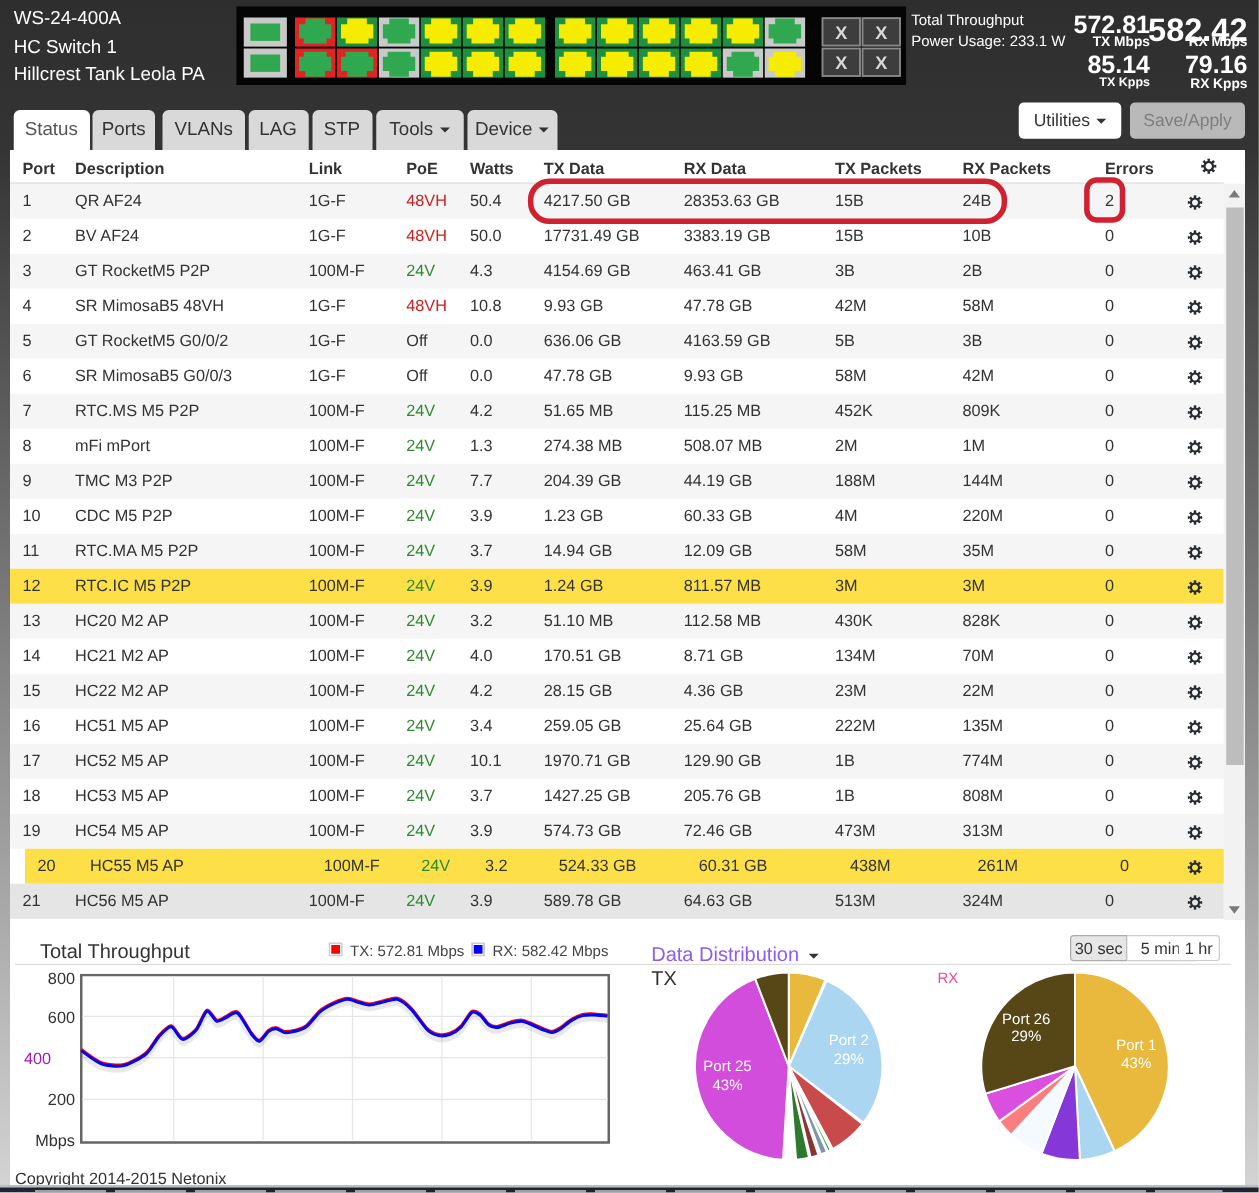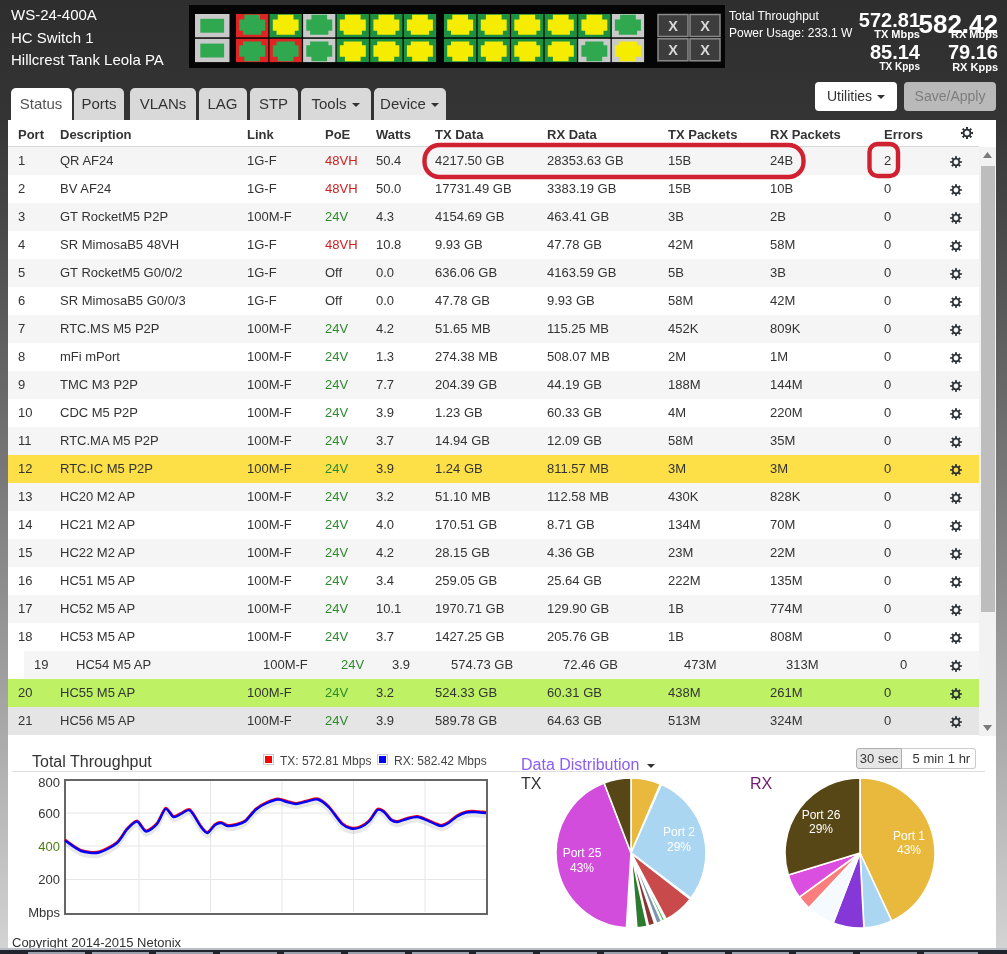--- a/index.html
+++ b/index.html
@@ -380,36 +380,36 @@
 <span style="left:368px">3.7</span>
 <span style="left:427px">1427.25 GB</span>
 <span style="left:539px">205.76 GB</span>
 <span style="left:660px">1B</span>
 <span style="left:762px">808M</span>
 <span style="left:876px">0</span>
 </div>
 <svg class="abs" style="left:947.5px;top:630px" width="16" height="16" viewBox="-8 -8 16 16">
     <path d="M-1.48,-7.45A7.60,7.60 0 0 1 1.48,-7.45L1.05,-5.30A5.40,5.40 0 0 1 3.00,-4.49L4.22,-6.32A7.60,7.60 0 0 1 6.32,-4.22L4.49,-3.00A5.40,5.40 0 0 1 5.30,-1.05L7.45,-1.48A7.60,7.60 0 0 1 7.45,1.48L5.30,1.05A5.40,5.40 0 0 1 4.49,3.00L6.32,4.22A7.60,7.60 0 0 1 4.22,6.32L3.00,4.49A5.40,5.40 0 0 1 1.05,5.30L1.48,7.45A7.60,7.60 0 0 1 -1.48,7.45L-1.05,5.30A5.40,5.40 0 0 1 -3.00,4.49L-4.22,6.32A7.60,7.60 0 0 1 -6.32,4.22L-4.49,3.00A5.40,5.40 0 0 1 -5.30,1.05L-7.45,1.48A7.60,7.60 0 0 1 -7.45,-1.48L-5.30,-1.05A5.40,5.40 0 0 1 -4.49,-3.00L-6.32,-4.22A7.60,7.60 0 0 1 -4.22,-6.32L-3.00,-4.49A5.40,5.40 0 0 1 -1.05,-5.30ZM0,-3.2A3.2,3.2 0 1 0 0.01,-3.2Z" fill="#262b31" fill-rule="evenodd" transform="scale(0.76)"></path>
   </svg>
-<div class="row" style="top:651px;left:24px;background:#f5f5f5">
+<div class="row" style="top:651px;left:8px;background:#f5f5f5">
 <span style="left:10px">19</span>
 <span style="left:52px">HC54 M5 AP</span>
 <span style="left:239px">100M-F</span>
 <span class="poe-g" style="left:317px">24V</span>
 <span style="left:368px">3.9</span>
 <span style="left:427px">574.73 GB</span>
 <span style="left:539px">72.46 GB</span>
 <span style="left:660px">473M</span>
 <span style="left:762px">313M</span>
 <span style="left:876px">0</span>
 </div>
 <svg class="abs" style="left:947.5px;top:658px" width="16" height="16" viewBox="-8 -8 16 16">
     <path d="M-1.48,-7.45A7.60,7.60 0 0 1 1.48,-7.45L1.05,-5.30A5.40,5.40 0 0 1 3.00,-4.49L4.22,-6.32A7.60,7.60 0 0 1 6.32,-4.22L4.49,-3.00A5.40,5.40 0 0 1 5.30,-1.05L7.45,-1.48A7.60,7.60 0 0 1 7.45,1.48L5.30,1.05A5.40,5.40 0 0 1 4.49,3.00L6.32,4.22A7.60,7.60 0 0 1 4.22,6.32L3.00,4.49A5.40,5.40 0 0 1 1.05,5.30L1.48,7.45A7.60,7.60 0 0 1 -1.48,7.45L-1.05,5.30A5.40,5.40 0 0 1 -3.00,4.49L-4.22,6.32A7.60,7.60 0 0 1 -6.32,4.22L-4.49,3.00A5.40,5.40 0 0 1 -5.30,1.05L-7.45,1.48A7.60,7.60 0 0 1 -7.45,-1.48L-5.30,-1.05A5.40,5.40 0 0 1 -4.49,-3.00L-6.32,-4.22A7.60,7.60 0 0 1 -4.22,-6.32L-3.00,-4.49A5.40,5.40 0 0 1 -1.05,-5.30ZM0,-3.2A3.2,3.2 0 1 0 0.01,-3.2Z" fill="#262b31" fill-rule="evenodd" transform="scale(0.76)"></path>
   </svg>
-<div class="row" style="top:679px;left:8px;background:#bef264">
+<div class="row" style="top:679px;left:20px;background:#fde047">
 <span style="left:10px">20</span>
 <span style="left:52px">HC55 M5 AP</span>
 <span style="left:239px">100M-F</span>
 <span class="poe-g" style="left:317px">24V</span>
 <span style="left:368px">3.2</span>
 <span style="left:427px">524.33 GB</span>
 <span style="left:539px">60.31 GB</span>
 <span style="left:660px">438M</span>
 <span style="left:762px">261M</span>
 <span style="left:876px">0</span>
@@ -446,41 +446,41 @@
 <svg class="abs" style="left:865px;top:141px" width="42" height="44" viewBox="0 0 42 44">
     <rect x="4.5" y="3" width="28.5" height="32" rx="8" fill="none" stroke="#cf2130" stroke-width="4.4"></rect>
   </svg>
 <div class="abs" style="left:32px;top:753px;font-size:16px;color:#333">Total Throughput</div>
 <div class="abs" style="left:264px;top:755px;width:9px;height:9px;background:#ff0000;border:1.5px solid #fff;outline:1px solid #ccc"></div>
 <div class="abs" style="left:280px;top:754px;font-size:12px;color:#444">TX: 572.81 Mbps</div>
 <div class="abs" style="left:378px;top:755px;width:9px;height:9px;background:#0000ff;border:1.5px solid #fff;outline:1px solid #ccc"></div>
 <div class="abs" style="left:394px;top:754px;font-size:12px;color:#444">RX: 582.42 Mbps</div>
 <div class="abs" style="left:0px;top:775px;width:60px;text-align:right;font-size:13px;color:#333">800</div>
 <div class="abs" style="left:0px;top:806px;width:60px;text-align:right;font-size:13px;color:#333">600</div>
-<div class="abs" style="left:0px;top:839px;width:60px;text-align:right;font-size:13px;color:#4d7c0f">400</div>
+<div class="abs" style="left:0px;top:839px;width:60px;text-align:center;font-size:13px;color:#a21caf">400</div>
 <div class="abs" style="left:0px;top:872px;width:60px;text-align:right;font-size:13px;color:#333">200</div>
 <div class="abs" style="left:0px;top:905px;width:60px;text-align:right;font-size:13px;color:#333">Mbps</div>
 <svg class="abs" style="left:64px;top:779px" width="424" height="140" viewBox="0 0 424 140">
     <rect x="1" y="1" width="422" height="134" fill="#ffffff" stroke="#666" stroke-width="2"></rect>
     <line x1="2" y1="34" x2="422" y2="34" stroke="#e6e6e6" stroke-width="1"></line>
     <line x1="2" y1="67" x2="422" y2="67" stroke="#e6e6e6" stroke-width="1"></line>
     <line x1="2" y1="100.5" x2="422" y2="100.5" stroke="#e6e6e6" stroke-width="1"></line>
     <line x1="75" y1="2" x2="75" y2="133" stroke="#e6e6e6" stroke-width="1"></line>
     <line x1="146.5" y1="2" x2="146.5" y2="133" stroke="#e6e6e6" stroke-width="1"></line>
     <line x1="218" y1="2" x2="218" y2="133" stroke="#e6e6e6" stroke-width="1"></line>
     <line x1="289.5" y1="2" x2="289.5" y2="133" stroke="#e6e6e6" stroke-width="1"></line>
     <line x1="361" y1="2" x2="361" y2="133" stroke="#e6e6e6" stroke-width="1"></line>
     <path d="M1.0,64.7C3.1,66.1 12.5,73.6 17.0,75.2C21.5,76.8 30.2,77.8 35.0,76.7C39.8,75.6 49.3,70.3 53.0,67.2C56.7,64.1 60.3,56.6 63.0,53.7C65.7,50.8 70.5,45.4 73.0,45.7C75.5,46.0 79.3,55.4 82.0,55.7C84.7,56.0 90.4,51.2 93.0,48.2C95.6,45.2 99.3,34.1 101.5,33.2C103.7,32.3 107.4,40.5 109.5,41.2C111.6,41.9 114.8,39.1 117.0,38.2C119.2,37.3 123.3,33.0 126.0,34.7C128.7,36.4 134.7,48.2 137.0,51.2C139.3,54.2 141.6,57.5 143.5,57.2C145.4,56.9 149.2,50.5 151.0,49.2C152.8,47.9 155.3,47.1 157.0,47.2C158.7,47.3 161.5,49.9 163.5,50.2C165.5,50.5 169.7,49.8 172.0,49.2C174.3,48.6 178.3,47.8 181.0,45.7C183.7,43.6 189.1,36.2 192.0,33.7C194.9,31.2 200.1,28.5 203.0,27.2C205.9,25.9 211.3,23.8 214.0,23.7C216.7,23.6 220.6,25.6 223.0,26.2C225.4,26.8 229.3,28.3 232.0,28.2C234.7,28.1 240.1,26.3 243.0,25.7C245.9,25.1 251.1,22.9 254.0,23.7C256.9,24.5 261.8,28.4 265.0,31.7C268.2,35.0 275.1,45.4 278.0,48.2C280.9,51.0 284.6,52.2 287.0,52.7C289.4,53.2 293.6,52.6 296.0,51.7C298.4,50.8 302.7,48.0 305.0,45.7C307.3,43.4 311.5,35.5 313.5,34.2C315.5,32.9 318.2,34.9 320.0,36.2C321.8,37.5 325.2,42.9 327.0,44.2C328.8,45.5 331.2,46.4 333.5,46.2C335.8,46.0 341.8,43.4 344.5,42.7C347.2,42.0 351.2,41.0 353.5,41.2C355.8,41.4 359.7,43.3 362.0,44.2C364.3,45.1 368.9,47.4 371.0,48.2C373.1,49.0 375.7,50.3 377.5,50.2C379.3,50.1 382.4,48.5 384.5,47.2C386.6,45.9 390.7,42.1 393.0,40.7C395.3,39.3 399.6,37.3 402.0,36.7C404.4,36.1 408.3,36.1 411.0,36.2C413.7,36.3 420.5,37.1 422.0,37.2" fill="none" stroke="rgba(0,0,0,0.09)" stroke-width="4"></path>
     <path d="M1.0,60.6C3.1,62.0 12.5,69.5 17.0,71.1C21.5,72.7 30.2,73.7 35.0,72.6C39.8,71.5 49.3,66.2 53.0,63.1C56.7,60.0 60.3,52.5 63.0,49.6C65.7,46.7 70.5,41.3 73.0,41.6C75.5,41.9 79.3,51.3 82.0,51.6C84.7,51.9 90.4,47.1 93.0,44.1C95.6,41.1 99.3,30.0 101.5,29.1C103.7,28.2 107.4,36.4 109.5,37.1C111.6,37.8 114.8,35.0 117.0,34.1C119.2,33.2 123.3,28.9 126.0,30.6C128.7,32.3 134.7,44.1 137.0,47.1C139.3,50.1 141.6,53.4 143.5,53.1C145.4,52.8 149.2,46.4 151.0,45.1C152.8,43.8 155.3,43.0 157.0,43.1C158.7,43.2 161.5,45.8 163.5,46.1C165.5,46.4 169.7,45.7 172.0,45.1C174.3,44.5 178.3,43.7 181.0,41.6C183.7,39.5 189.1,32.1 192.0,29.6C194.9,27.1 200.1,24.4 203.0,23.1C205.9,21.8 211.3,19.7 214.0,19.6C216.7,19.5 220.6,21.5 223.0,22.1C225.4,22.7 229.3,24.2 232.0,24.1C234.7,24.0 240.1,22.2 243.0,21.6C245.9,21.0 251.1,18.8 254.0,19.6C256.9,20.4 261.8,24.3 265.0,27.6C268.2,30.9 275.1,41.3 278.0,44.1C280.9,46.9 284.6,48.1 287.0,48.6C289.4,49.1 293.6,48.5 296.0,47.6C298.4,46.7 302.7,43.9 305.0,41.6C307.3,39.3 311.5,31.4 313.5,30.1C315.5,28.8 318.2,30.8 320.0,32.1C321.8,33.4 325.2,38.8 327.0,40.1C328.8,41.4 331.2,42.3 333.5,42.1C335.8,41.9 341.8,39.3 344.5,38.6C347.2,37.9 351.2,36.9 353.5,37.1C355.8,37.3 359.7,39.2 362.0,40.1C364.3,41.0 368.9,43.3 371.0,44.1C373.1,44.9 375.7,46.2 377.5,46.1C379.3,46.0 382.4,44.4 384.5,43.1C386.6,41.8 390.7,38.0 393.0,36.6C395.3,35.2 399.6,33.2 402.0,32.6C404.4,32.0 408.3,32.0 411.0,32.1C413.7,32.2 420.5,33.0 422.0,33.1" fill="none" stroke="#ff0000" stroke-width="2.4" stroke-linejoin="round"></path>
     <path d="M1.0,61.5C3.1,62.9 12.5,70.4 17.0,72.0C21.5,73.6 30.2,74.6 35.0,73.5C39.8,72.4 49.3,67.1 53.0,64.0C56.7,60.9 60.3,53.4 63.0,50.5C65.7,47.6 70.5,42.2 73.0,42.5C75.5,42.8 79.3,52.2 82.0,52.5C84.7,52.8 90.4,48.0 93.0,45.0C95.6,42.0 99.3,30.9 101.5,30.0C103.7,29.1 107.4,37.3 109.5,38.0C111.6,38.7 114.8,35.9 117.0,35.0C119.2,34.1 123.3,29.8 126.0,31.5C128.7,33.2 134.7,45.0 137.0,48.0C139.3,51.0 141.6,54.3 143.5,54.0C145.4,53.7 149.2,47.3 151.0,46.0C152.8,44.7 155.3,43.9 157.0,44.0C158.7,44.1 161.5,46.7 163.5,47.0C165.5,47.3 169.7,46.6 172.0,46.0C174.3,45.4 178.3,44.6 181.0,42.5C183.7,40.4 189.1,33.0 192.0,30.5C194.9,28.0 200.1,25.3 203.0,24.0C205.9,22.7 211.3,20.6 214.0,20.5C216.7,20.4 220.6,22.4 223.0,23.0C225.4,23.6 229.3,25.1 232.0,25.0C234.7,24.9 240.1,23.1 243.0,22.5C245.9,21.9 251.1,19.7 254.0,20.5C256.9,21.3 261.8,25.2 265.0,28.5C268.2,31.8 275.1,42.2 278.0,45.0C280.9,47.8 284.6,49.0 287.0,49.5C289.4,50.0 293.6,49.4 296.0,48.5C298.4,47.6 302.7,44.8 305.0,42.5C307.3,40.2 311.5,32.3 313.5,31.0C315.5,29.7 318.2,31.7 320.0,33.0C321.8,34.3 325.2,39.7 327.0,41.0C328.8,42.3 331.2,43.2 333.5,43.0C335.8,42.8 341.8,40.2 344.5,39.5C347.2,38.8 351.2,37.8 353.5,38.0C355.8,38.2 359.7,40.1 362.0,41.0C364.3,41.9 368.9,44.2 371.0,45.0C373.1,45.8 375.7,47.1 377.5,47.0C379.3,46.9 382.4,45.3 384.5,44.0C386.6,42.7 390.7,38.9 393.0,37.5C395.3,36.1 399.6,34.1 402.0,33.5C404.4,32.9 408.3,32.9 411.0,33.0C413.7,33.1 420.5,33.9 422.0,34.0" fill="none" stroke="#0000ff" stroke-width="2.4" stroke-linejoin="round"></path>
   </svg>
 <div class="abs" style="left:521px;top:756px;font-size:16px;color:#8b5cf6">Data Distribution<span class="caret" style="margin-left:8px;border-top-color:#333"></span></div>
 <div class="abs" style="left:12px;top:771px;width:973px;height:1px;background:#dedede"></div>
 <div class="abs" style="left:521px;top:775px;font-size:16px;color:#333">TX</div>
-<div class="abs" style="left:750px;top:775px;font-size:16px;color:#701a75">RX</div>
+<div class="abs" style="left:750px;top:775px;font-size:12px;color:#ec4899">RX</div>
 <div class="btn3" style="left:856px;width:46px;border-radius:3px 0 0 3px;background:#e6e6e6;border-color:#adadad">30 sec</div>
 <div class="btn3" style="left:902px;width:54px;border-left:none">5 min</div>
 <div class="btn3" style="left:943px;width:33px;border-left:none;border-radius:0 3px 3px 0">1 hr</div>
 <svg class="abs" style="left:553.5px;top:775.5px" width="154" height="154" viewBox="-77 -77 154 154">
     <path d="M0,0 L0.00,-75.00 A75,75 0 0 1 29.30,-69.04 Z" fill="#e8b93c" stroke="#fff" stroke-width="1.6"></path>
     <path d="M0,0 L30.27,-68.62 A75,75 0 0 1 59.90,45.14 Z" fill="#abd6f2" stroke="#fff" stroke-width="1.6"></path>
     <path d="M0,0 L59.10,46.17 A75,75 0 0 1 35.21,66.22 Z" fill="#c94a4a" stroke="#fff" stroke-width="1.6"></path>
     <path d="M0,0 L33.70,67.00 A75,75 0 0 1 31.22,68.19 Z" fill="#3bb53b" stroke="#fff" stroke-width="1.6"></path>
     <path d="M0,0 L30.62,68.46 A75,75 0 0 1 25.65,70.48 Z" fill="#7d96ad" stroke="#fff" stroke-width="1.6"></path>
     <path d="M0,0 L23.80,71.12 A75,75 0 0 1 17.51,72.93 Z" fill="#8b3434" stroke="#fff" stroke-width="1.6"></path>

